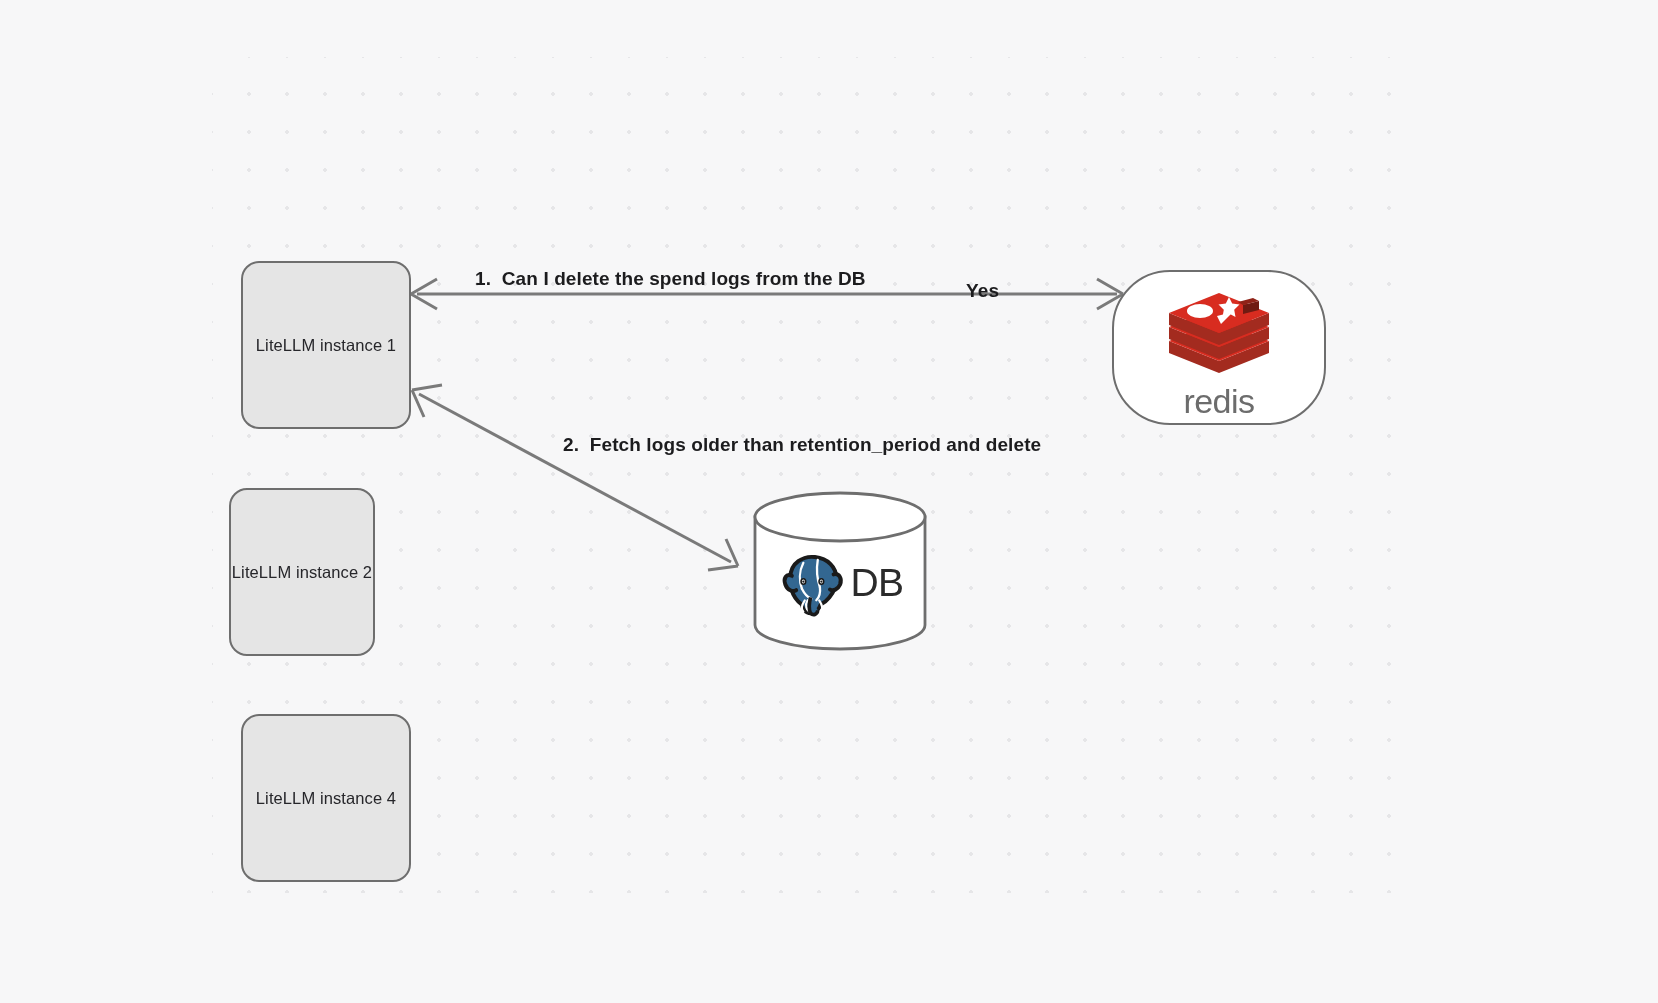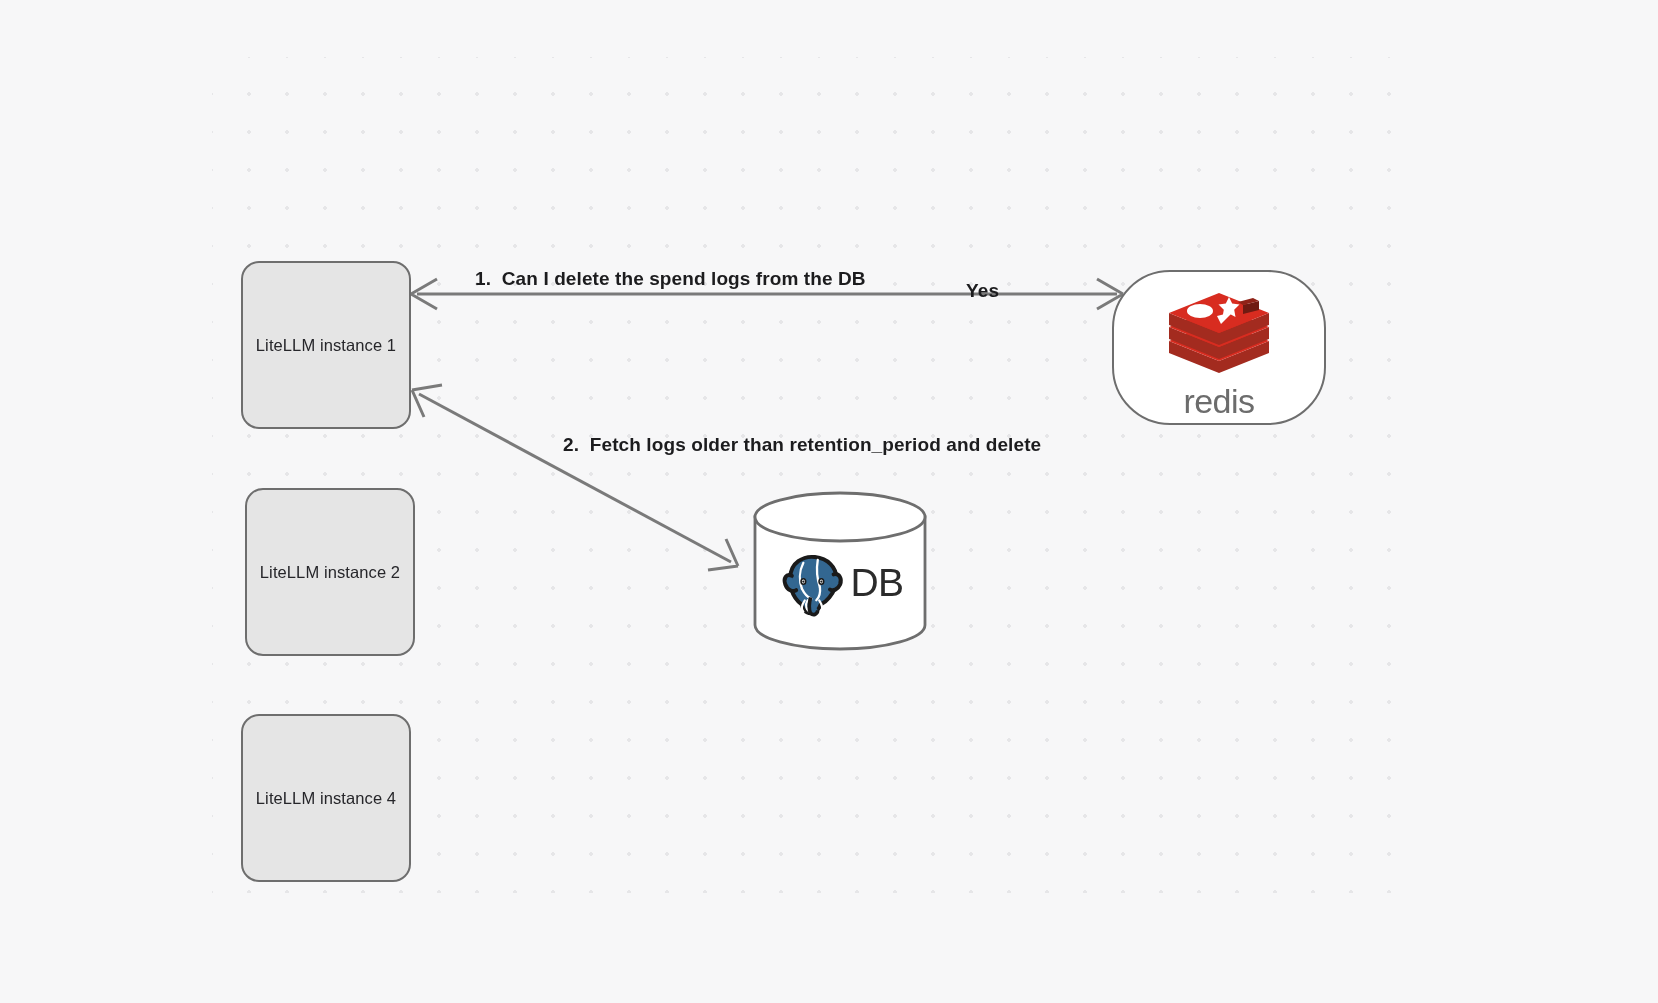--- a/index.html
+++ b/index.html
@@ -40,21 +40,21 @@
     justify-content: center;
     box-sizing: border-box;
   }
   .node-label {
     font-size: 16.5px;
     color: #26262a;
     font-family: "Liberation Sans", sans-serif;
     letter-spacing: .1px;
   }
   #litellm-1 { left: 241px; top: 261px; width: 170px; height: 168px; }
-  #litellm-2 { left: 245px; top: 488px; width: 170px; height: 168px; }
+  #litellm-2 { left: 229px; top: 488px; width: 146px; height: 168px; }
   #litellm-3 { left: 241px; top: 714px; width: 170px; height: 168px; }
 
   
   #redis-node {
     position: absolute;
     left: 1112px;
     top: 270px;
     width: 214px;
     height: 155px;
     background: #ffffff;

